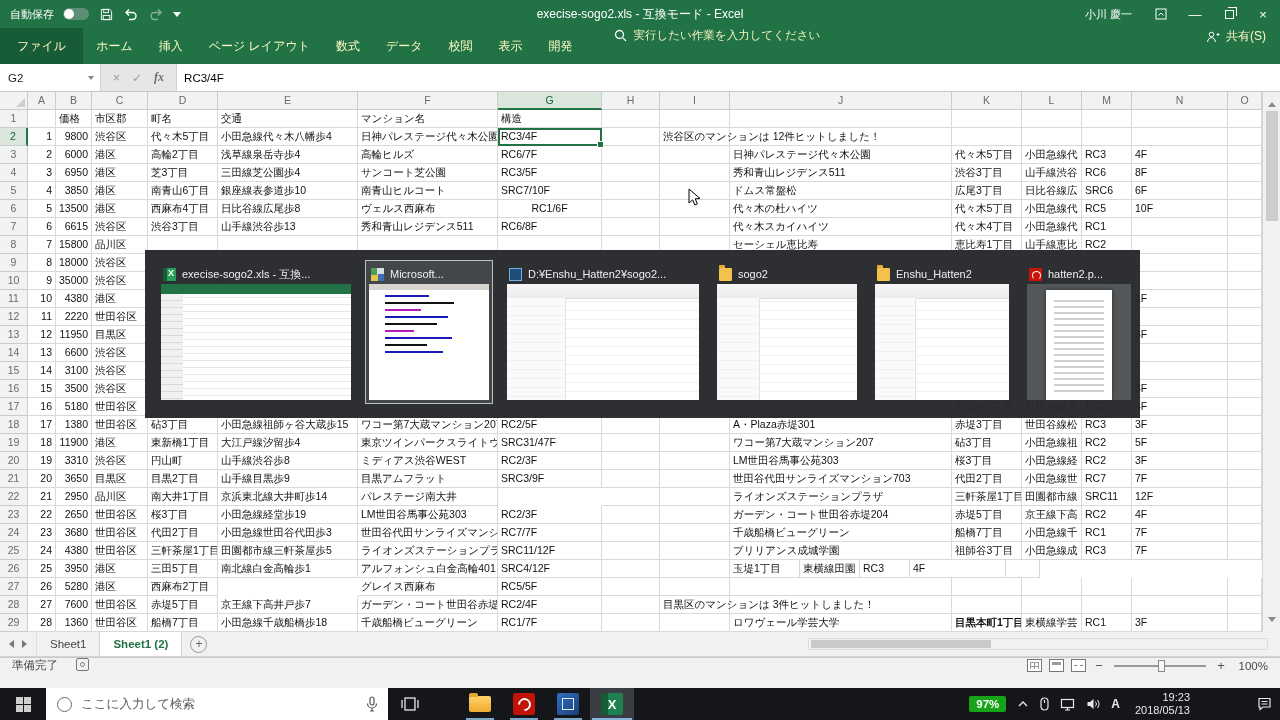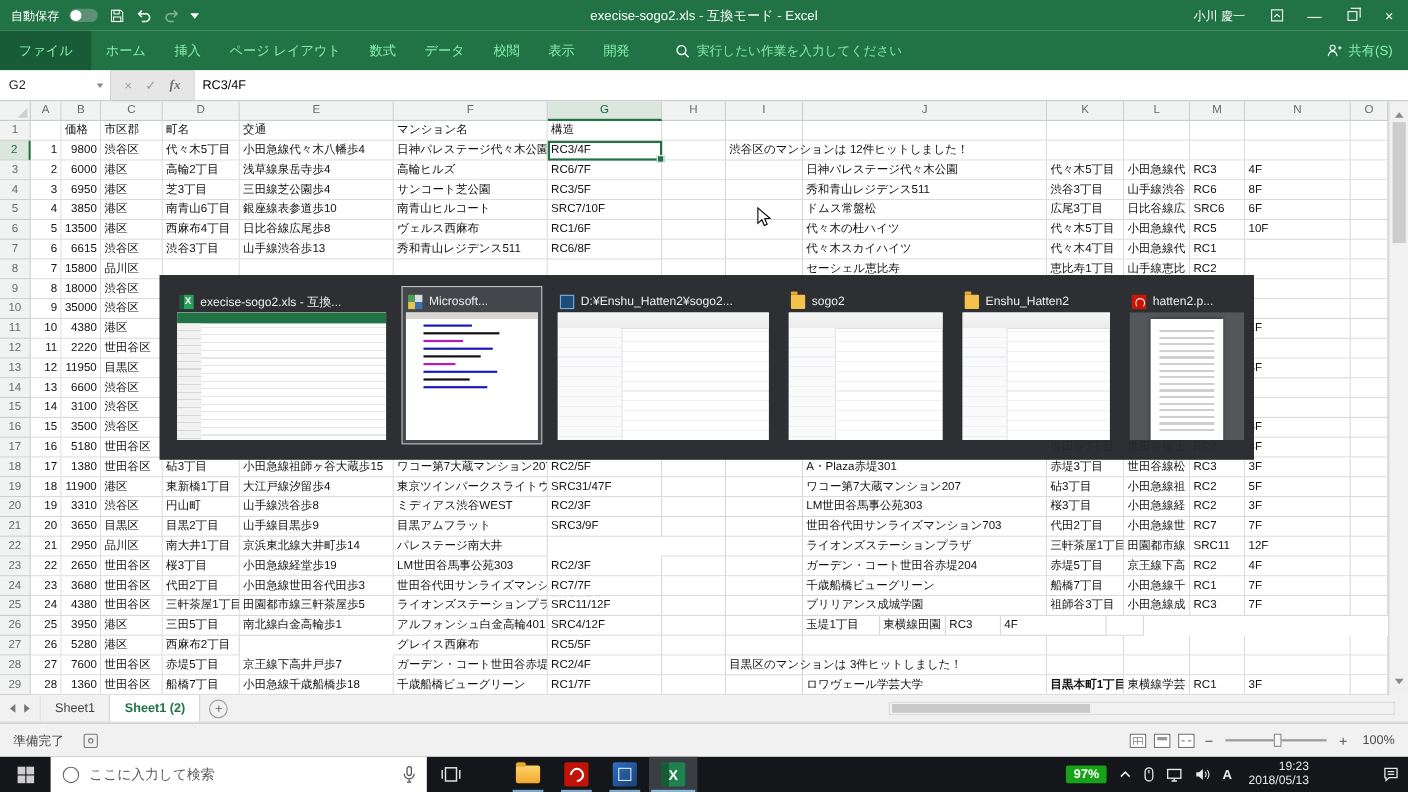--- a/index.html
+++ b/index.html
@@ -17,21 +17,21 @@
 .flipx{transform:scaleX(-1)}
 .caret-down{width:0;height:0;border-left:4px solid transparent;border-right:4px solid transparent;border-top:5px solid #fff;display:inline-block}
 .tb-title{position:absolute;left:0;right:0;text-align:center;font-size:12px;pointer-events:none}
 .tb-right{margin-left:auto;display:flex;align-items:center;z-index:2}
 .user{margin-right:12px}
 .winbtn{width:34px;height:28px;display:inline-flex;align-items:center;justify-content:center;font-size:13px}
 .restore-box{width:9px;height:9px;border:1px solid #fff;position:relative;display:inline-block}
 .restore-box::before{content:"";position:absolute;left:2px;top:-4px;width:8px;height:8px;border:1px solid #fff;border-left:none;border-bottom:none}
 
 
-.ribbonrow{position:absolute;left:0;top:28px;width:100%;height:36px;background:#217346;display:flex;align-items:center;color:#86efac;z-index:10}
+.ribbonrow{position:absolute;left:0;top:28px;width:100%;height:36px;background:#217346;display:flex;align-items:flex-start;color:#fef9c3;z-index:10}
 .rtabs{display:flex;align-items:stretch;height:100%}
 .rtab{display:flex;align-items:center;padding:0 13px;font-size:12px}
 .rtab.file{background:#185c37;padding:0 17px}
 .tellme{display:flex;align-items:center;gap:7px;margin-left:28px;font-size:11.5px;opacity:.95}
 .share{margin-left:auto;margin-right:14px;display:flex;align-items:center;gap:6px;font-size:12px}
 
 
 .fxbar{position:absolute;left:0;top:64px;width:100%;height:28px;background:#e6e6e6;border-bottom:1px solid #c6c6c6;display:flex;align-items:stretch;z-index:10}
 .namebox{width:101px;background:#fff;border-right:1px solid #d0d0d0;display:flex;align-items:center;font-size:11.5px;padding-left:8px;position:relative;color:#222}
 .nb-caret{position:absolute;right:6px;top:12px;width:0;height:0;border-left:3.5px solid transparent;border-right:3.5px solid transparent;border-top:4px solid #888}
@@ -104,21 +104,21 @@
 .snav{display:flex;align-items:center;gap:8px;padding:0 9px;border-right:1px solid #e0e0e0}
 .tri-l{width:0;height:0;border-top:4px solid transparent;border-bottom:4px solid transparent;border-right:5px solid #777}
 .tri-r{width:0;height:0;border-top:4px solid transparent;border-bottom:4px solid transparent;border-left:5px solid #777}
 .stab{display:flex;align-items:center;padding:0 13px;border-right:1px solid #d4d4d4}
 .stab.active{background:#fff;color:#217346;font-weight:bold}
 .addsheet{width:17px;height:17px;border:1px solid #9a9a9a;border-radius:50%;align-self:center;margin-left:8px;display:flex;align-items:center;justify-content:center;color:#666;font-size:12px;line-height:1}
 .hscroll{margin-left:auto;margin-right:12px;align-self:center;width:460px;height:12px;background:#f1f1f1;border:1px solid #dcdcdc;position:relative}
 .hs-thumb{position:absolute;left:2px;top:1px;height:8px;width:180px;background:#c9c9c9}
 
 
-.statusbar{position:absolute;left:0;top:657px;width:100%;height:31px;background:#f1f1f1;border-top:1px solid #c9c9c9;display:flex;align-items:center;font-size:11.5px;color:#484848;z-index:10}
+.statusbar{position:absolute;left:0;top:657px;width:100%;height:31px;background:#f1f1f1;border-top:1px solid #c9c9c9;display:flex;align-items:flex-start;font-size:11.5px;color:#484848;z-index:10}
 .sb-mode{padding-left:12px}
 .sb-acc{margin-left:18px;width:13px;height:13px;border:1px solid #7a7a7a;border-radius:2px;position:relative}
 .sb-acc::after{content:"";position:absolute;inset:3px;border:1px solid #7a7a7a;border-radius:50%}
 .sb-right{margin-left:auto;display:flex;align-items:center;gap:7px;padding-right:12px}
 .viewic{width:15px;height:13px;border:1px solid #777;background:#fff;position:relative}
 .viewic.v1::after{content:"";position:absolute;inset:2px;background:repeating-linear-gradient(180deg,#999 0 1px,transparent 1px 4px),repeating-linear-gradient(90deg,#999 0 1px,transparent 1px 4px)}
 .viewic.v2::after{content:"";position:absolute;left:2px;right:2px;top:2px;height:3px;background:#999}
 .viewic.v3::after{content:"";position:absolute;left:2px;right:2px;top:5px;border-top:1px dashed #888}
 .zbtn{font-size:13px;color:#555;width:12px;text-align:center}
 .zslider{width:92px;height:2px;background:#9a9a9a;position:relative;margin:0 2px}
@@ -358,21 +358,21 @@
         <div class="gcell" style="width: 34px;"></div>
       </div>
       <div class="grow">
         <div class="gcell rnum">6</div>
         <div class="gcell num" style="width: 28px;">5</div>
         <div class="gcell num" style="width: 36px;">13500</div>
         <div class="gcell" style="width: 56px;">港区</div>
         <div class="gcell" style="width: 70px;">西麻布4丁目</div>
         <div class="gcell" style="width: 140px;">日比谷線広尾歩8</div>
         <div class="gcell" style="width: 140px;">ヴェルス西麻布</div>
-        <div class="gcell ovf" style="width: 104px;">RC1/6F</div>
+        <div class="gcell ovf" style="width: 104px; text-align: center;">RC1/6F</div>
         <div class="gcell" style="width: 58px;"></div>
         <div class="gcell" style="width: 70px;"></div>
         <div class="gcell" style="width: 222px;">代々木の杜ハイツ</div>
         <div class="gcell" style="width: 70px;">代々木5丁目</div>
         <div class="gcell" style="width: 60px;">小田急線代</div>
         <div class="gcell" style="width: 50px;">RC5</div>
         <div class="gcell ovf" style="width: 96px;">10F</div>
         <div class="gcell" style="width: 34px;"></div>
       </div>
       <div class="grow">

